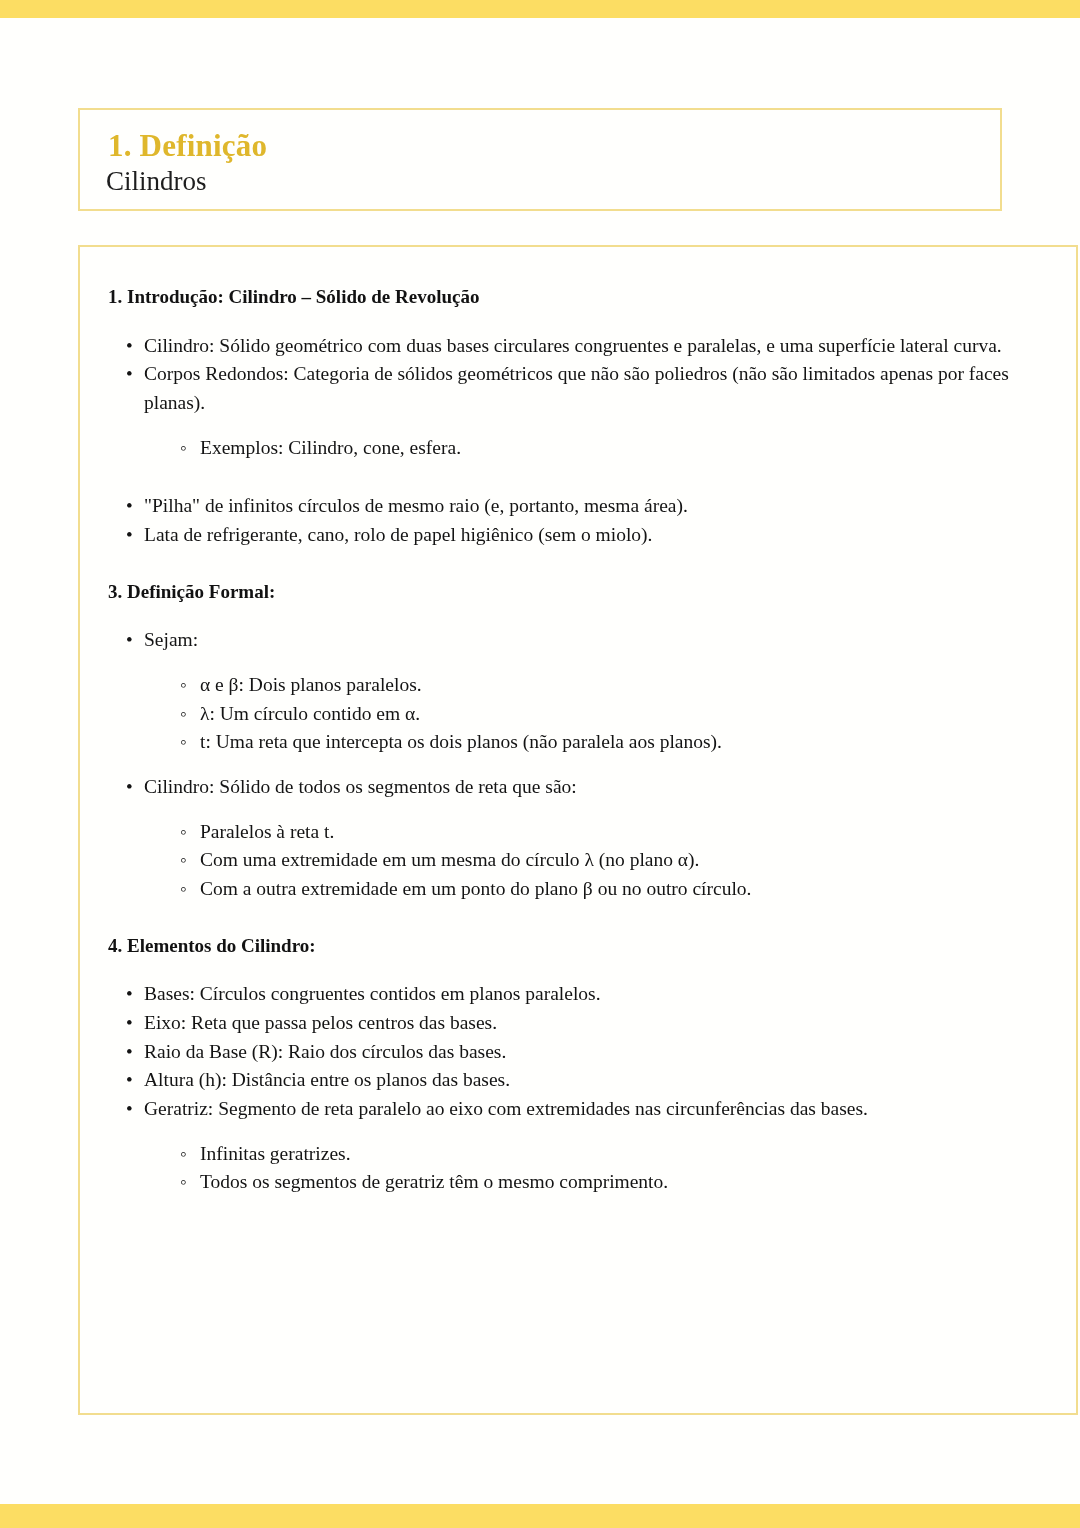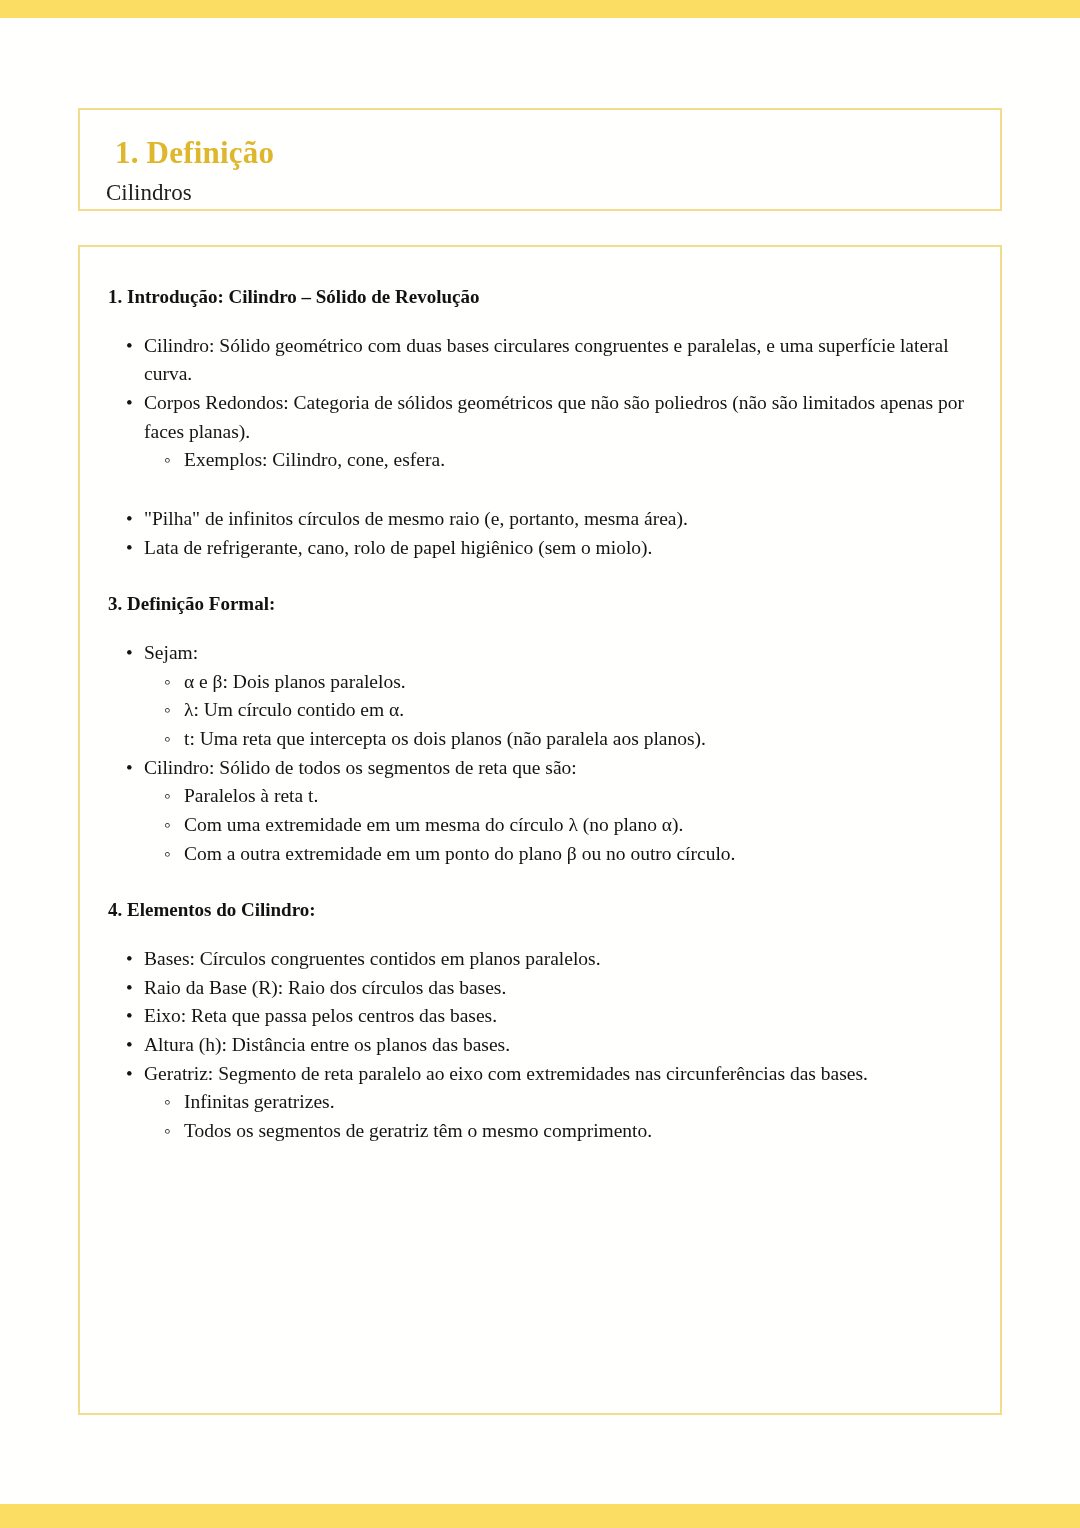--- a/index.html
+++ b/index.html
@@ -47,37 +47,37 @@
   }
   .header-inner {
     padding: 18px 0 0 26px;
   }
   .doc-title {
     font-size: 31px;
     font-weight: 700;
     color: #dfb72c;
     line-height: 1.05;
     letter-spacing: .2px;
-    margin: 9px;
+    margin: 2px;
     font-family: "Liberation Serif", "DejaVu Serif", serif;
   }
   .doc-subtitle {
-    font-size: 23px;
+    font-size: 27px;
     font-weight: 400;
     color: #1e1e1e;
     line-height: 1.25;
     margin: 2px 0 0 0;
   }
 
   
   .body-card {
     position: absolute;
     left: 78px;
     top: 227px;
-    width: 924px;
+    width: 1000px;
     height: 1170px;
     border: 2px solid #f2dd8e;
     box-sizing: border-box;
     background: #fffffd;
   }
   .body-inner {
     padding: 38px 30px 20px 28px;
   }
 
   .sec-heading {
@@ -107,21 +107,21 @@
     content: "\2022";
     position: absolute;
     left: 18px;
     top: 0;
     font-size: 19px;
     line-height: 1.47;
     color: #141414;
   }
   ul.lvl2 {
     list-style: none;
-    margin: 0;
+    margin: 16px;
     padding: 0;
   }
   ul.lvl2 > li {
     position: relative;
     padding-left: 40px;
     font-size: 19.5px;
     line-height: 1.47;
     color: #141414;
   }
   ul.lvl2 > li::before {
@@ -196,24 +196,24 @@
             </li>
           </ul>
         </div>
         <div class="sec-block">
           <div class="sec-heading">4. Elementos do Cilindro:</div>
           <ul class="lvl1">
             <li>
               <span class="txt">Bases: Círculos congruentes contidos em planos paralelos.</span>
             </li>
             <li>
+              <span class="txt">Eixo: Reta que passa pelos centros das bases.</span>
+            </li>
+            <li>
               <span class="txt">Raio da Base (R): Raio dos círculos das bases.</span>
-            </li>
-            <li>
-              <span class="txt">Eixo: Reta que passa pelos centros das bases.</span>
             </li>
             <li>
               <span class="txt">Altura (h): Distância entre os planos das bases.</span>
             </li>
             <li>
               <span class="txt">Geratriz: Segmento de reta paralelo ao eixo com extremidades nas circunferências das bases.</span>
               <ul class="lvl2">
                 <li>Infinitas geratrizes.</li>
                 <li>Todos os segmentos de geratriz têm o mesmo comprimento.</li>
               </ul>

